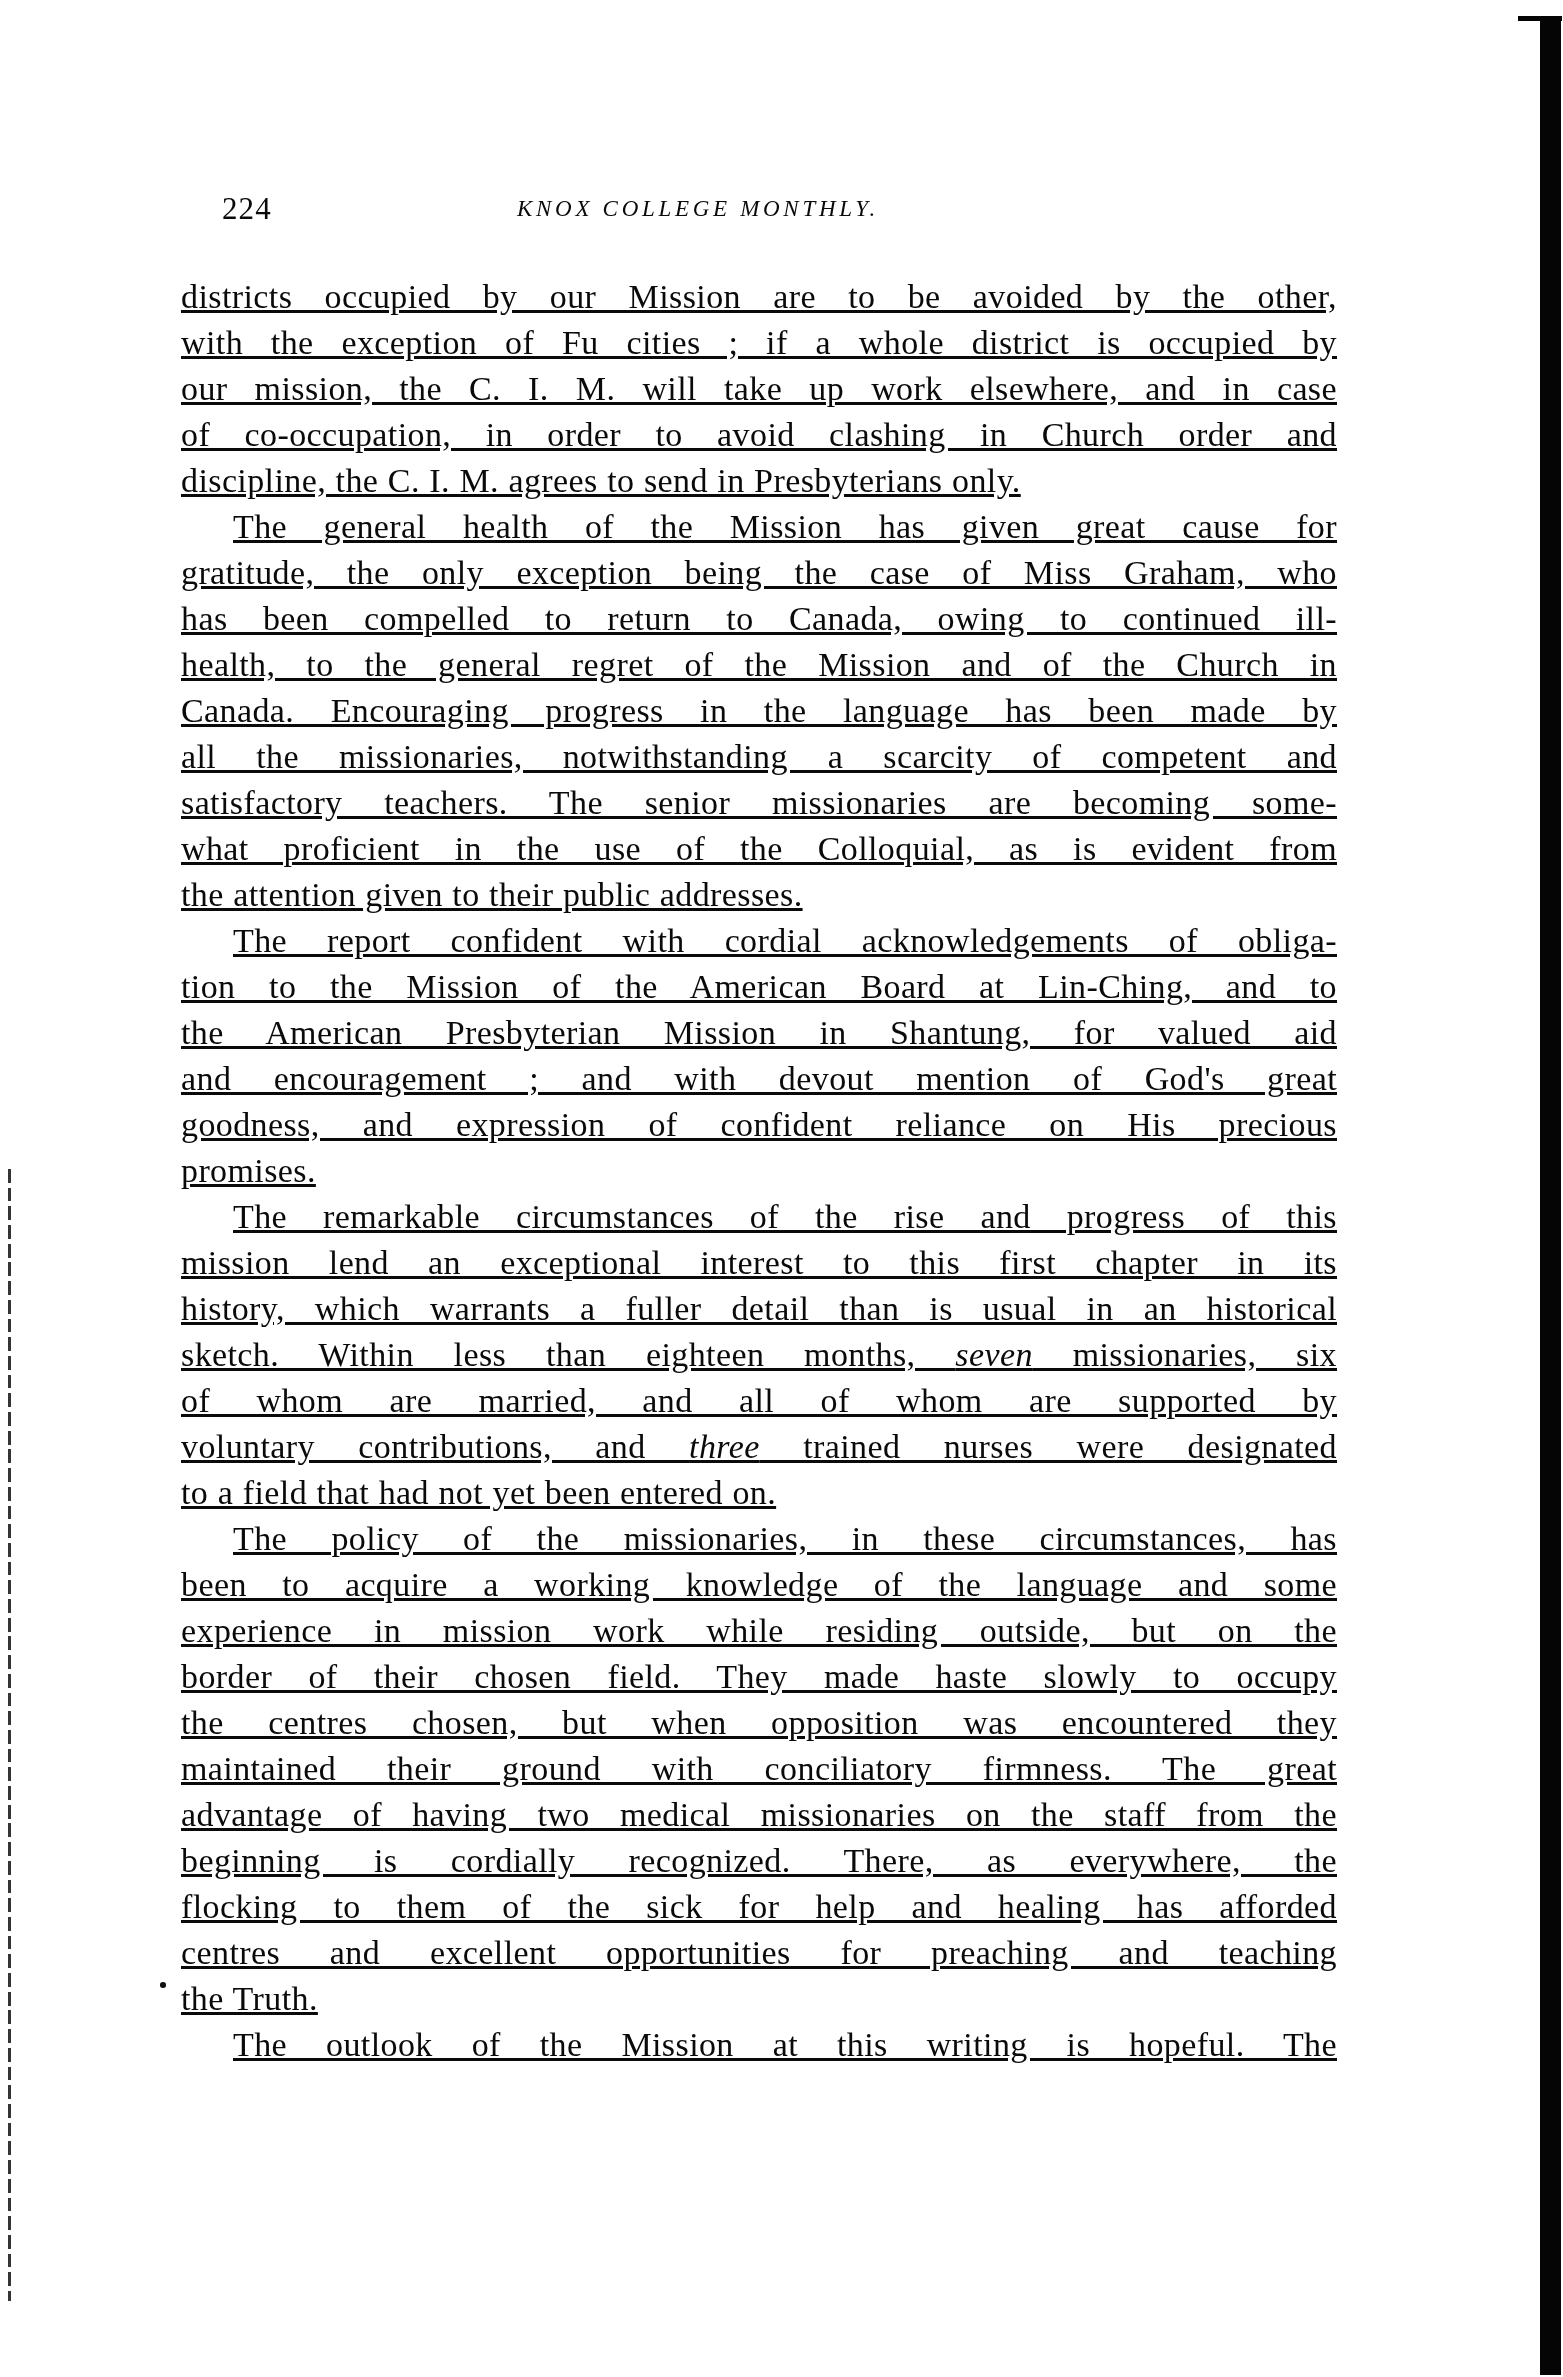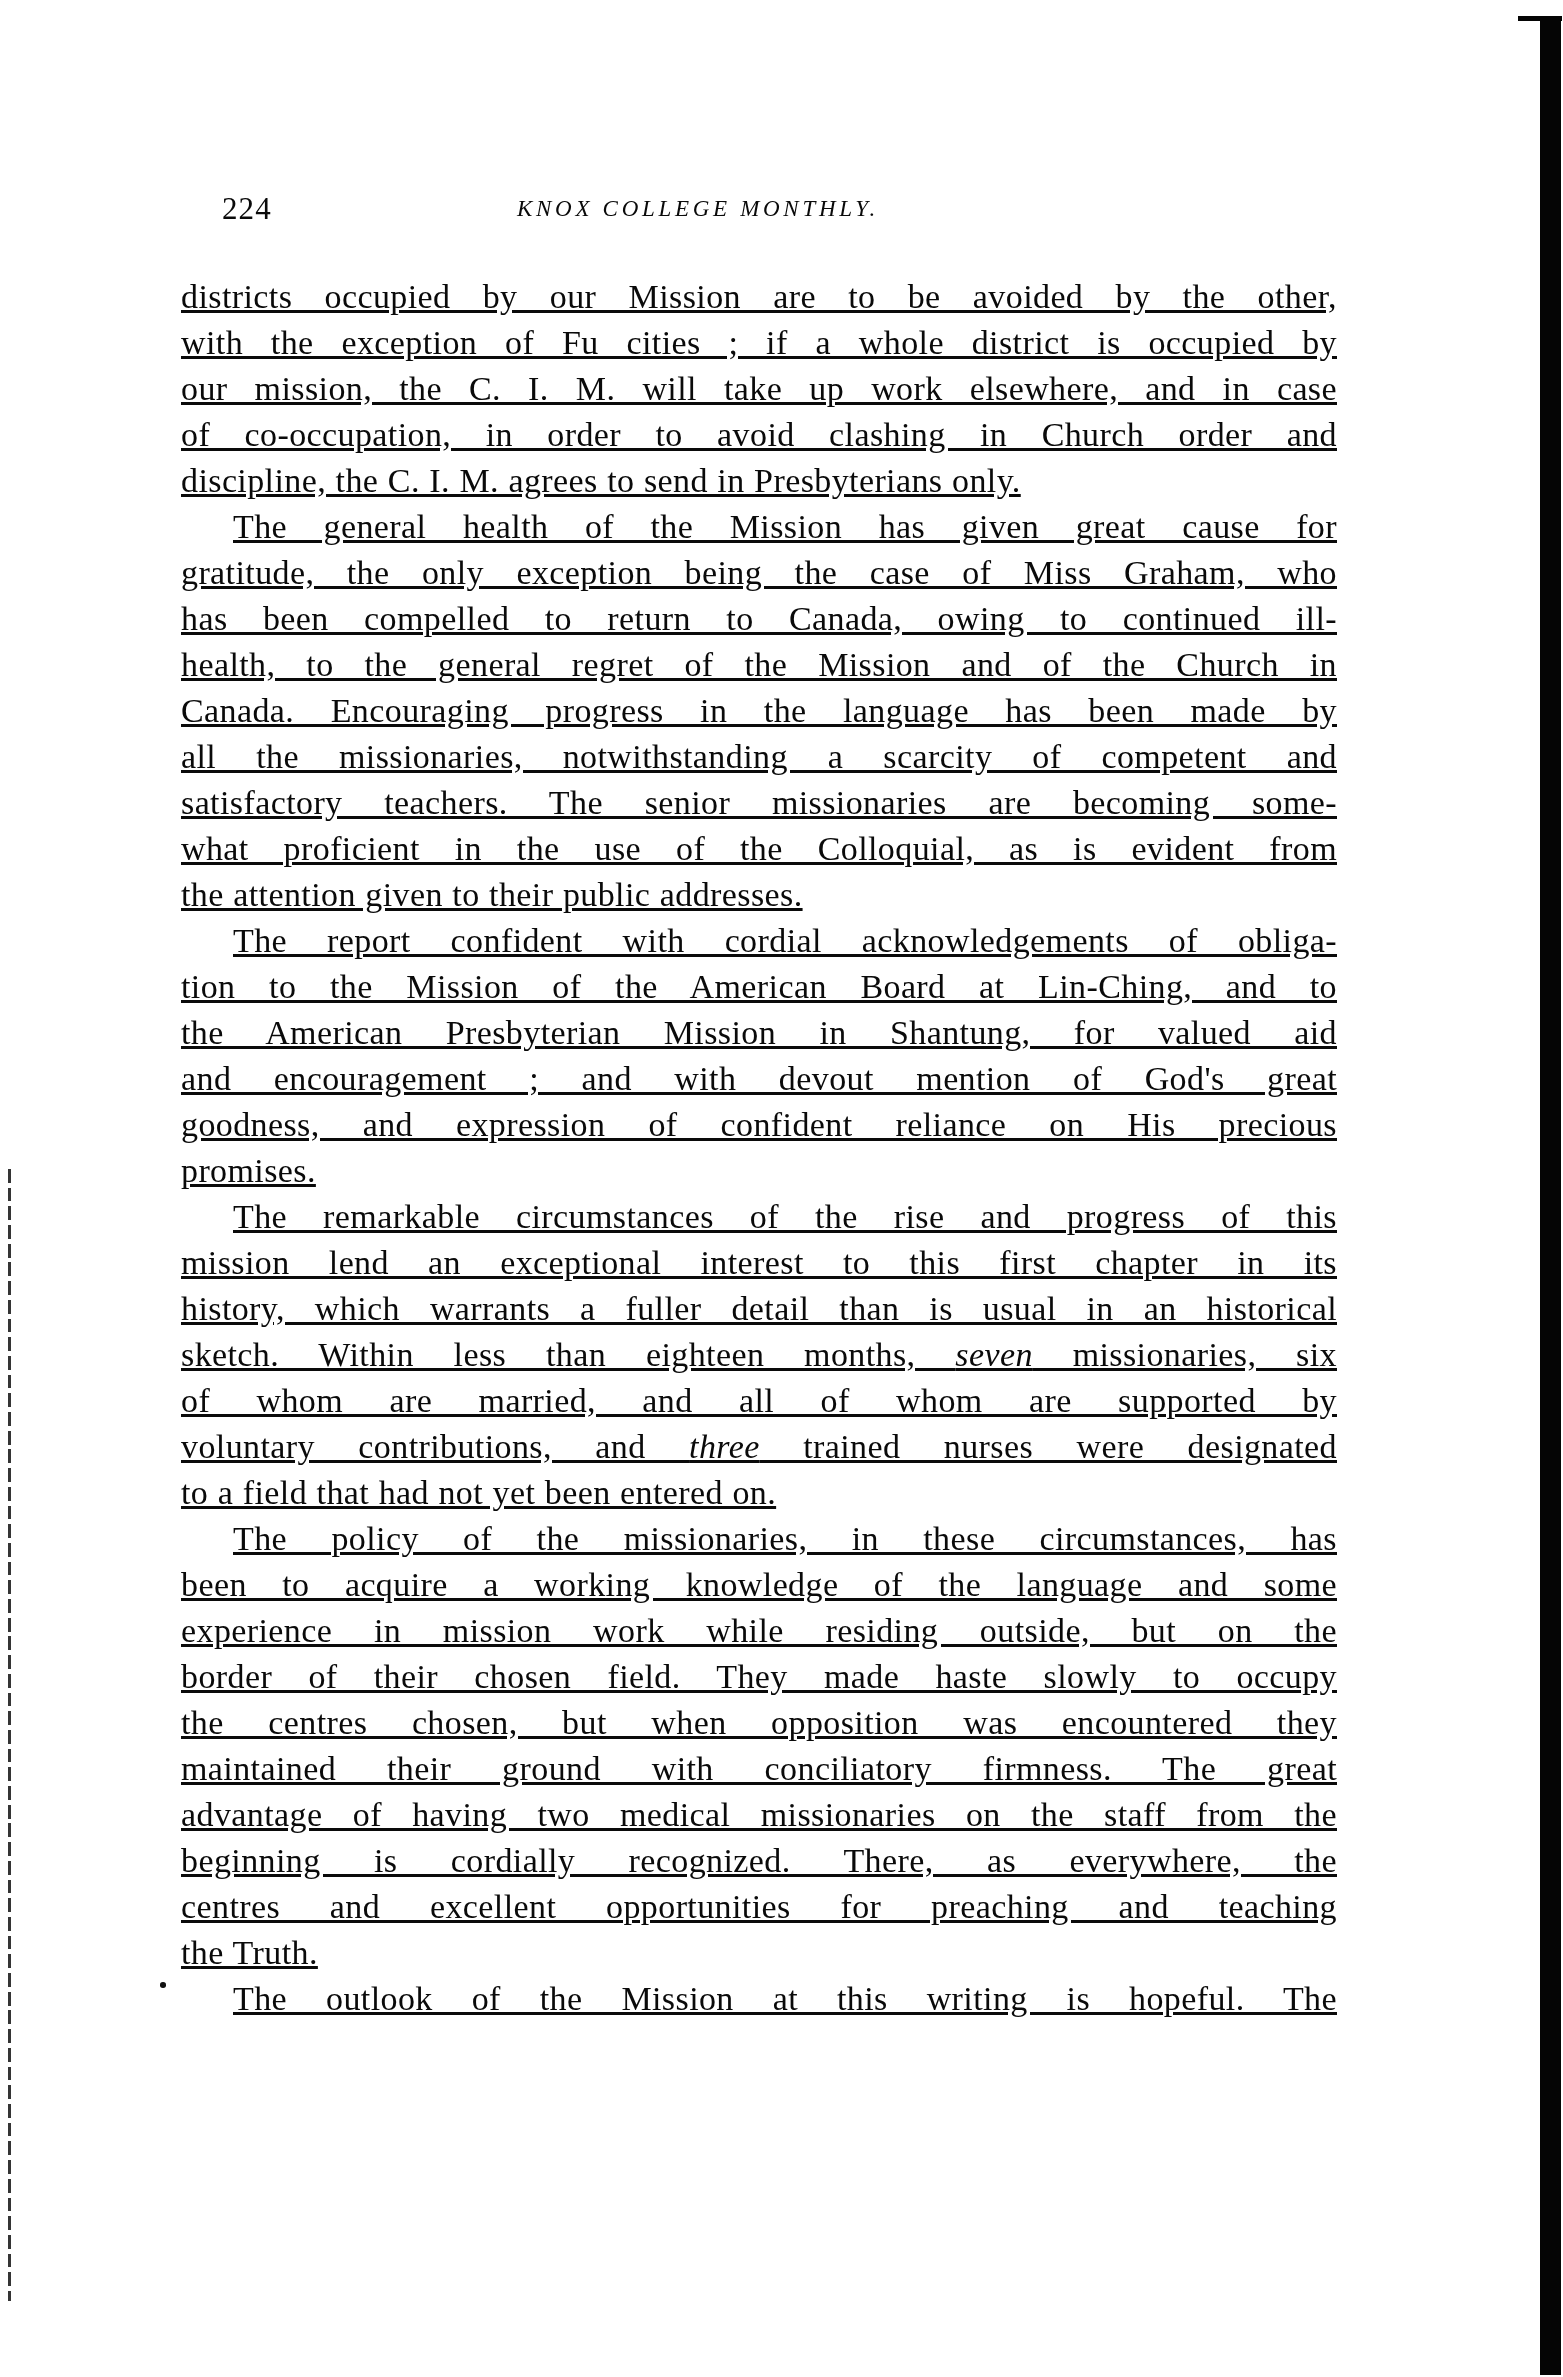--- a/index.html
+++ b/index.html
@@ -103,20 +103,21 @@
       </div>
       <div class="paragraph">
         <div class="line indent"><span>The policy of the missionaries, in these circumstances, has</span></div>
         <div class="line"><span>been to acquire a working knowledge of the language and some</span></div>
         <div class="line"><span>experience in mission work while residing outside, but on the</span></div>
         <div class="line"><span>border of their chosen field.  They made haste slowly to occupy</span></div>
         <div class="line"><span>the centres chosen, but when opposition was encountered they</span></div>
         <div class="line"><span>maintained their ground with conciliatory firmness.  The great</span></div>
         <div class="line"><span>advantage of having two medical missionaries on the staff from the</span></div>
         <div class="line"><span>beginning is cordially recognized.  There, as everywhere, the</span></div>
+        <div class="line"><span>flocking to them of the sick for help and healing has afforded</span></div>
         <div class="line"><span>centres and excellent opportunities for preaching and teaching</span></div>
         <div class="line last"><span>the Truth.</span></div>
       </div>
       <div class="paragraph">
         <div class="line indent"><span>The outlook of the Mission at this writing is hopeful.  The</span></div>
       </div>
     </div>
 </div>
 
 

